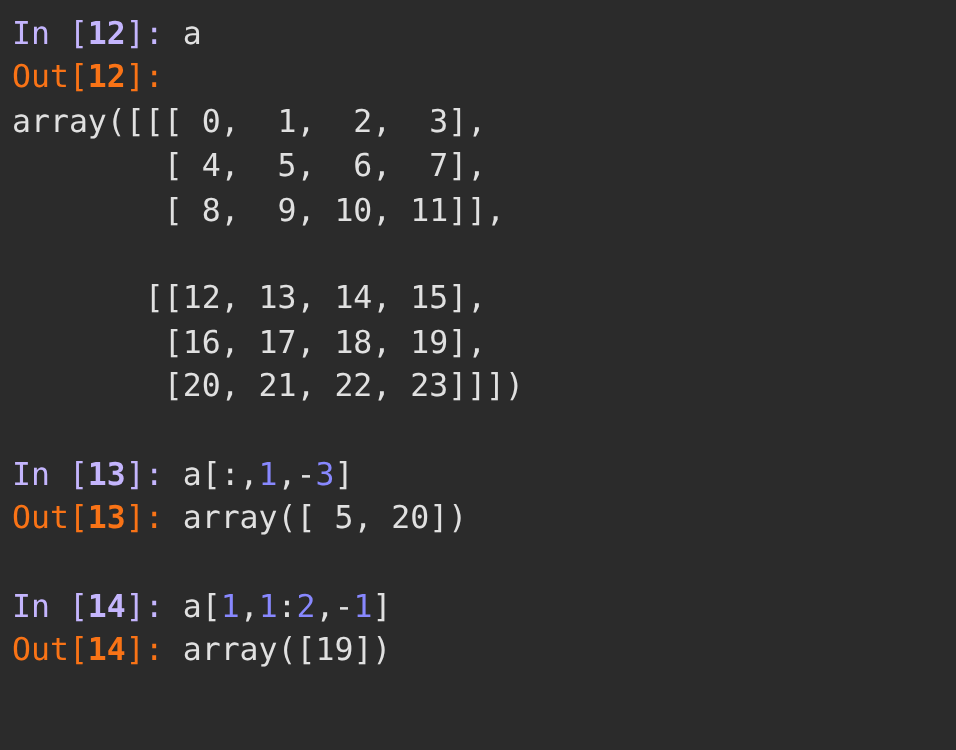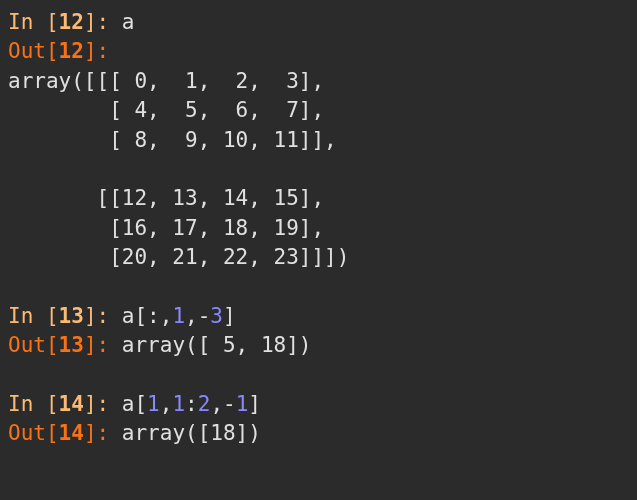--- a/index.html
+++ b/index.html
@@ -5,36 +5,36 @@
     body {
       margin: 0;
       padding: 8px;
       background-color: #2b2b2b;
       font-family: "DejaVu Sans Mono", "Consolas", "Monaco", monospace;
       font-size: 21px;
       line-height: 1.4;
       color: #d4d4d4;
       white-space: pre;
     }
-    .in-label { color: #fdba74; margin-top: 22px; }
+    .in-label { color: #c4b5fd; margin-top: 22px; }
     .out-label { color: #f97316; }
     .bold { font-weight: bold; }
     .text { color: #e0e0e0; }
     .number { color: #8888ff; }
   </style>
 </head>
 <body><span><span class="in-label"><span>In [</span><span class="bold">12</span><span>]: </span></span><span class="text">a</span>
 <span class="out-label"><span>Out[</span><span class="bold">12</span><span>]:</span></span>
 <span class="text">array([[[ 0,  1,  2,  3],
         [ 4,  5,  6,  7],
         [ 8,  9, 10, 11]],
 
        [[12, 13, 14, 15],
         [16, 17, 18, 19],
         [20, 21, 22, 23]]])</span></span>
 
 <span><span class="in-label"><span>In [</span><span class="bold">13</span><span>]: </span></span><span class="text"><span>a[:,</span><span class="number">1</span><span>,-</span><span class="number">3</span><span>]</span></span>
-<span class="out-label"><span>Out[</span><span class="bold">13</span><span>]: </span></span><span class="text">array([ 5, 18])</span></span>
+<span class="out-label"><span>Out[</span><span class="bold">13</span><span>]: </span></span><span class="text">array([ 5, 20])</span></span>
 
 <span><span class="in-label"><span>In [</span><span class="bold">14</span><span>]: </span></span><span class="text"><span>a[</span><span class="number">1</span><span>,</span><span class="number">1</span><span>:</span><span class="number">2</span><span>,-</span><span class="number">1</span><span>]</span></span>
-<span class="out-label"><span>Out[</span><span class="bold">14</span><span>]: </span></span><span class="text">array([18])</span></span>
+<span class="out-label"><span>Out[</span><span class="bold">14</span><span>]: </span></span><span class="text">array([19])</span></span>
 
 
 
 </body></html>

